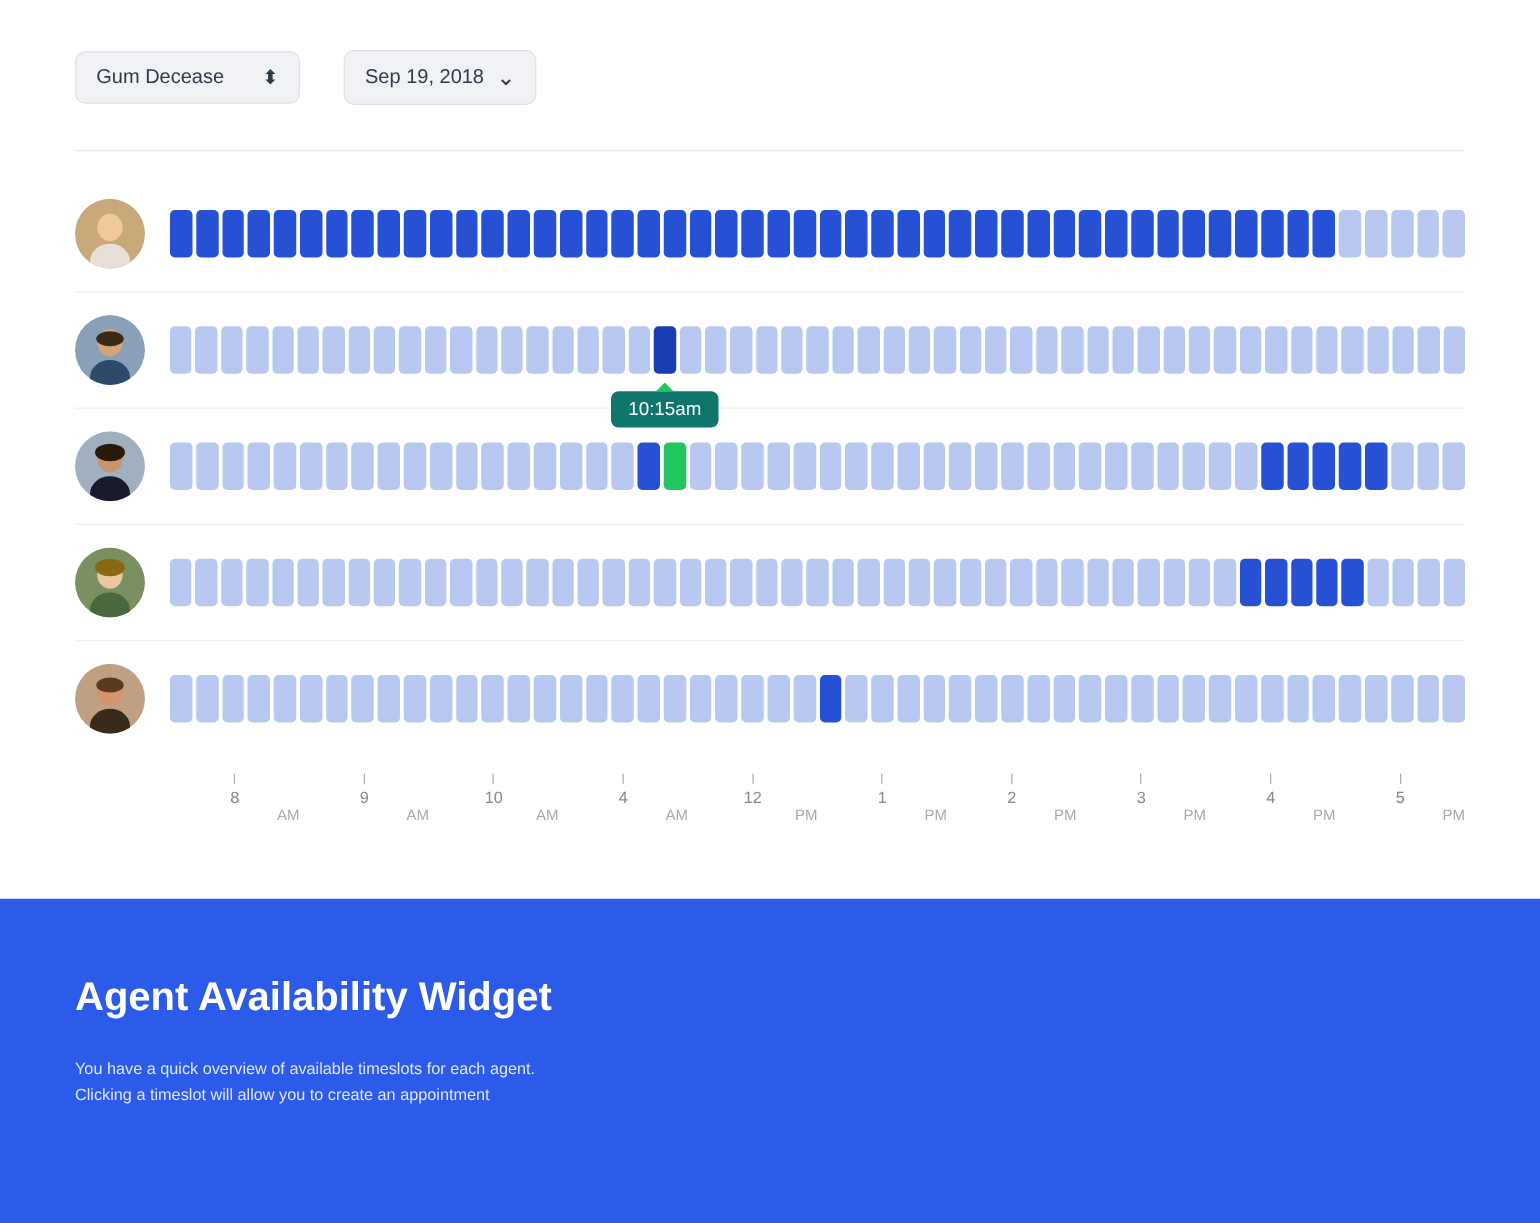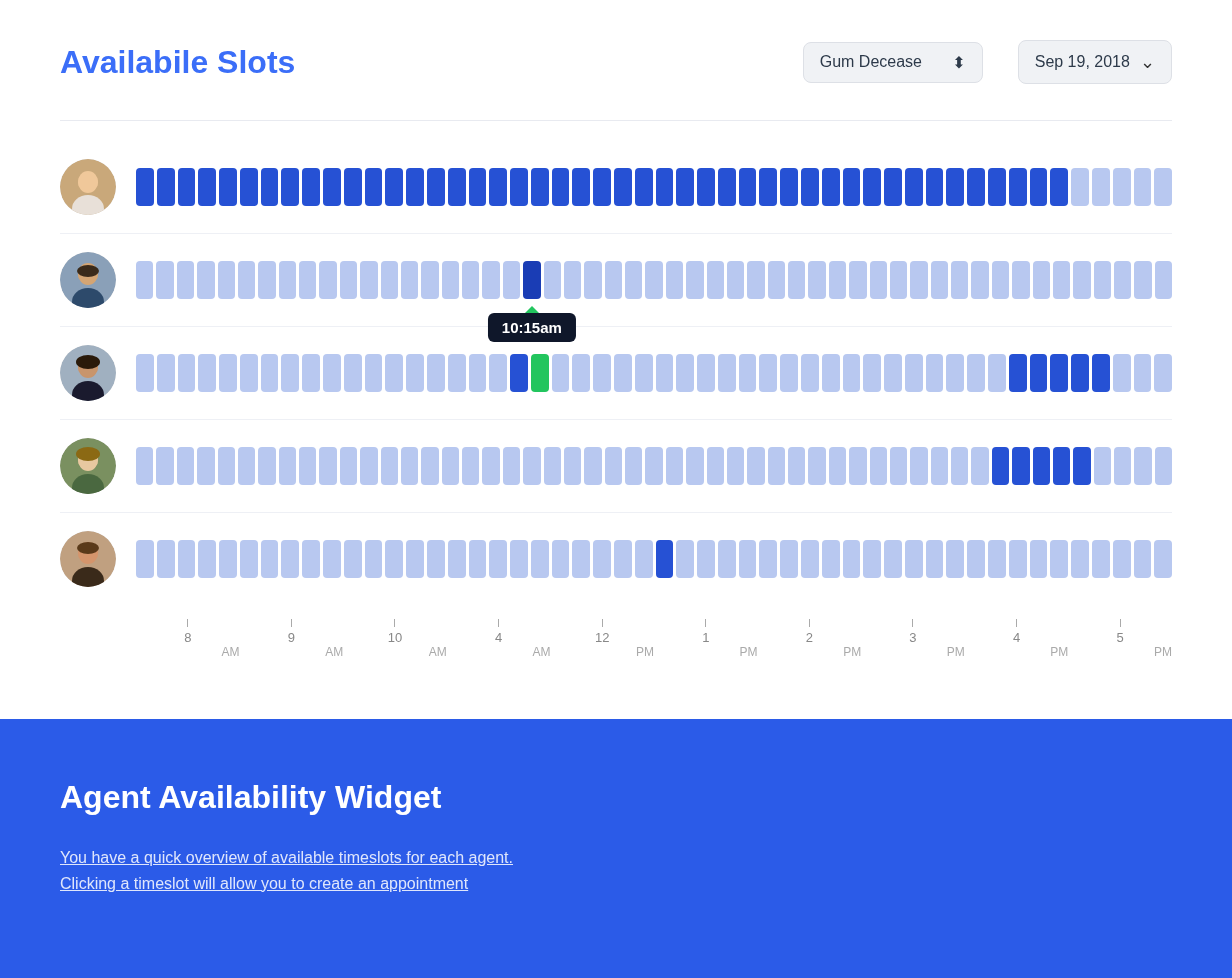--- a/index.html
+++ b/index.html
@@ -111,24 +111,24 @@
       background: #1a3db5;
     }
 
     .slot.highlighted {
       background: #22c55e;
     }
 
     
     .tooltip {
       position: absolute;
-      background: #0f172a;
+      background: #0f766e;
       color: #fff;
       font-size: 15px;
-      font-weight: 700;
+      font-weight: 400;
       padding: 6px 14px;
       border-radius: 6px;
       white-space: nowrap;
       top: 52px;
       z-index: 10;
     }
 
     .tooltip::before {
       content: '';
       position: absolute;
@@ -181,25 +181,24 @@
     }
 
     .widget-title {
       font-size: 32px;
       font-weight: 700;
       color: #fff;
       margin-bottom: 29px;
     }
 
     .widget-desc {
-      font-size: 16px;
+      font-size: 13px;
       color: rgba(255,255,255,0.85);
       line-height: 1.6;
       max-width: 700px;
-      text-decoration: underline;
     }
 
     
     .face {
       width: 56px;
       height: 56px;
       border-radius: 50%;
       overflow: hidden;
       margin-right: 20px;
       flex-shrink: 0;
@@ -213,21 +212,20 @@
       width: 56px;
       height: 56px;
     }
   </style>
 </head>
 <body>
 
 <div class="top-panel">
 
   <div class="header">
-    <h1 class="page-title">Availabile Slots</h1>
     <div class="header-controls">
       <div class="dropdown-select">
         <span>Gum Decease</span>
         <span>⬍</span>
       </div>
       <div class="date-select">
         <span>Sep 19, 2018</span>
         <span style="font-size:18px;color:#333;">⌄</span>
       </div>
     </div>

